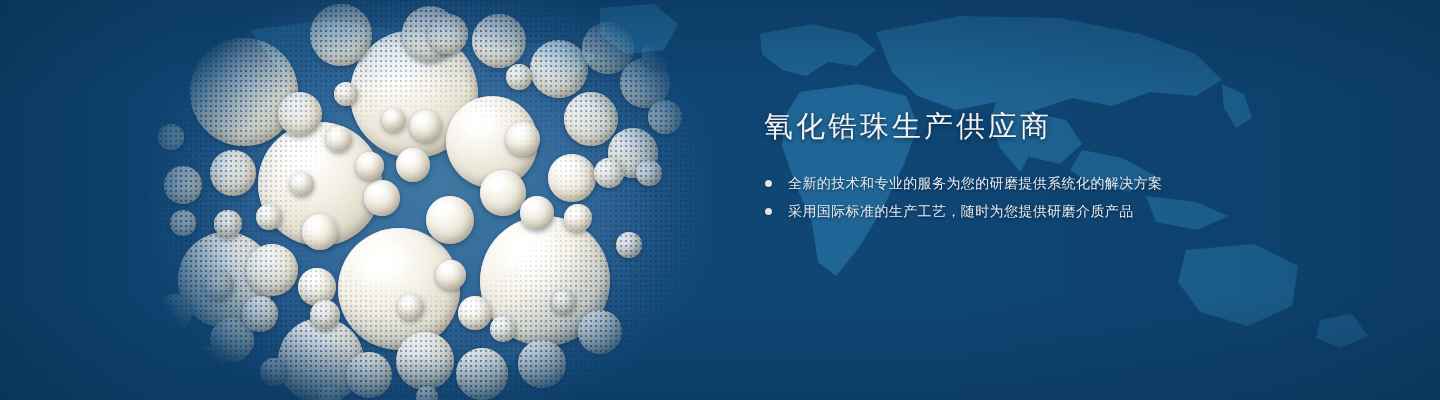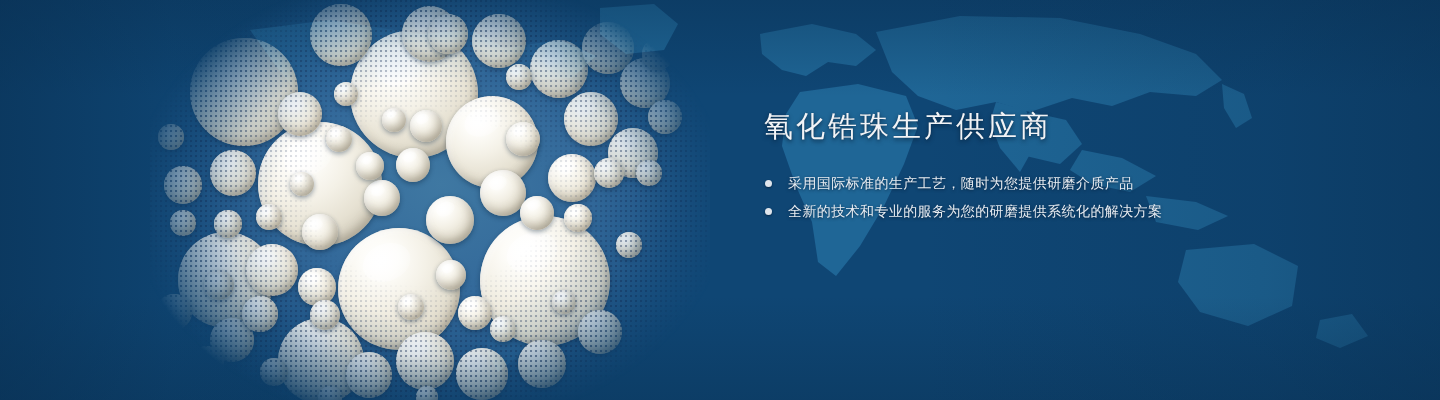--- a/index.html
+++ b/index.html
@@ -260,22 +260,22 @@
     </div>
     <div class="photo-dots"></div>
   </div>
 
   <div class="content">
     <h1 class="headline">氧化锆珠生产供应商</h1>
 
     <ul class="bullets">
       <li class="bullet">
         <span class="bullet-dot"></span>
-        <span>采用国际标准的生产工艺，随时为您提供研磨介质产品</span>
+        <span>全新的技术和专业的服务为您的研磨提供系统化的解决方案</span>
       </li>
       <li class="bullet">
         <span class="bullet-dot"></span>
-        <span>全新的技术和专业的服务为您的研磨提供系统化的解决方案</span>
+        <span>采用国际标准的生产工艺，随时为您提供研磨介质产品</span>
       </li>
     </ul>
   </div>
 
 </div>
 
 </body></html>

